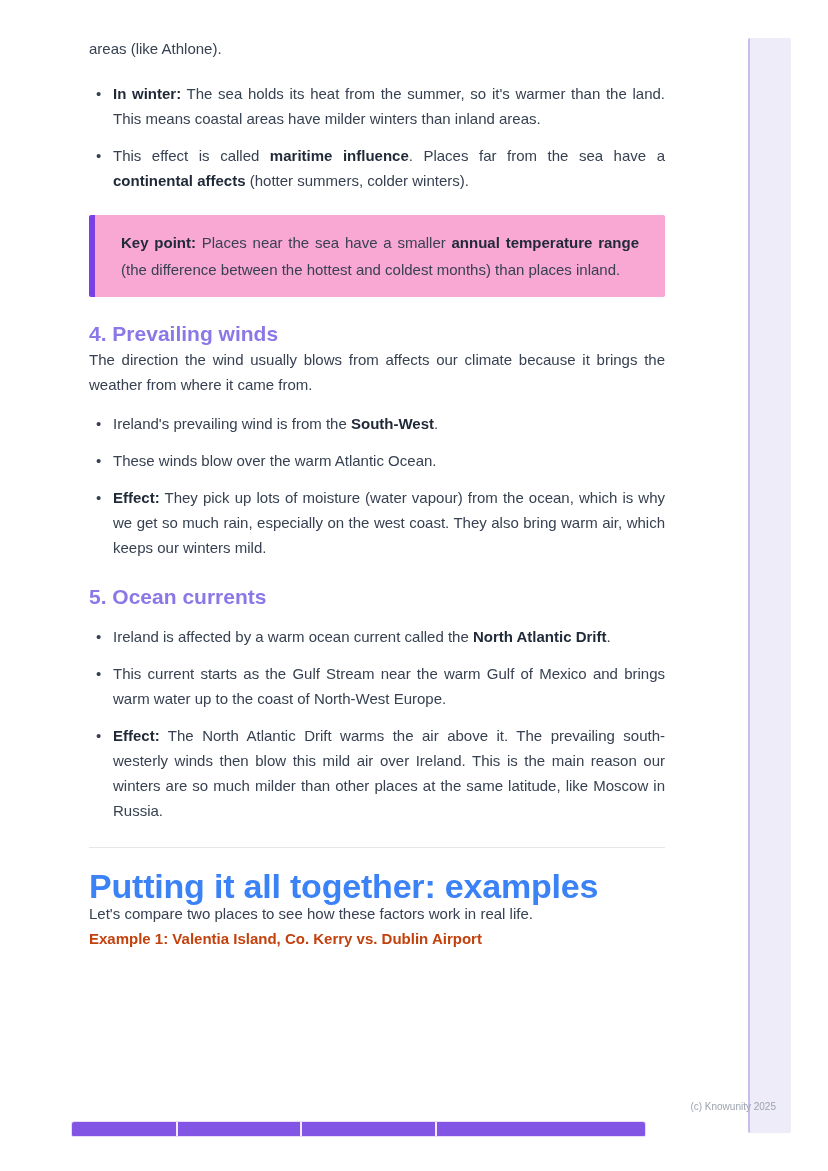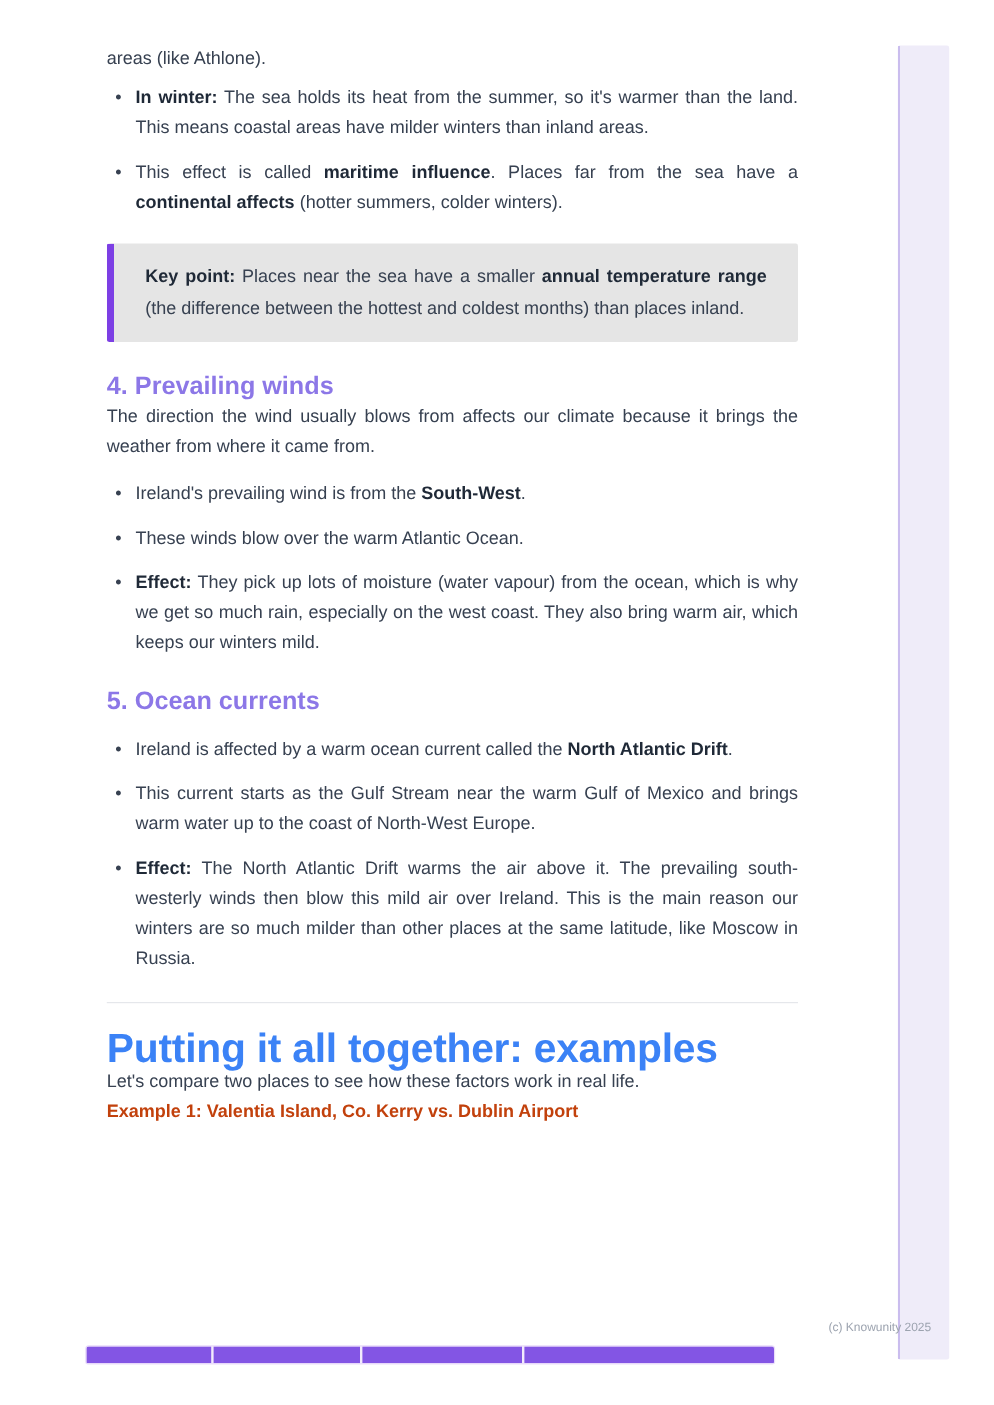--- a/index.html
+++ b/index.html
@@ -10,35 +10,35 @@
     overflow:hidden;
     font-family:"Liberation Sans","DejaVu Sans",sans-serif;
     color:#374151;
   }
   .content {
     position:absolute; left:89px; top:36px; width:576px;
     font-size:15px; line-height:25px;
   }
   .content p { margin:0; text-align:justify; }
   .cont { margin-left:24px; }
-  ul.blist { list-style:none; margin:8px 0 0 0; padding:0; }
+  ul.blist { list-style:none; margin:20px 0 0 0; padding:0; }
   ul.blist li {
     position:relative; padding-left:24px; margin-top:12px;
     text-align:justify;
   }
   ul.blist li:first-child { margin-top:0; }
   ul.blist li::before {
     content:"\2022";
     position:absolute; left:7px; top:0;
     color:#374151;
   }
   .b { font-weight:700; color:#1f2937; }
   .keypoint {
     margin-top:22px;
-    background:#e5e5e5;
+    background:#f9a8d4;
     border-left:6px solid #7c3fe4;
     border-radius:2px;
     padding:14px 26px;
   }
   .keypoint p { line-height:27px; }
   h3.sec {
     margin:24px 0 0 0;
     font-size:21px; line-height:26px; font-weight:600;
     color:#8c77e7;
   }

